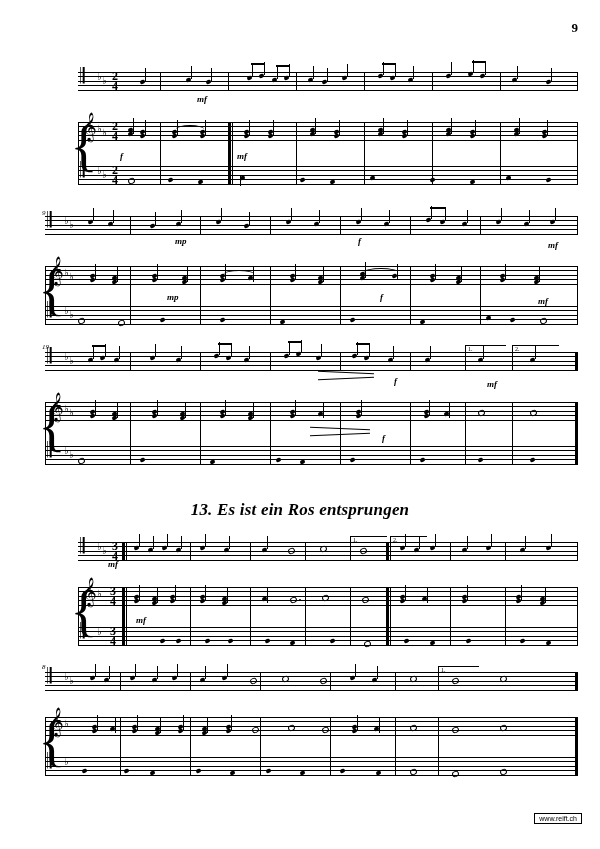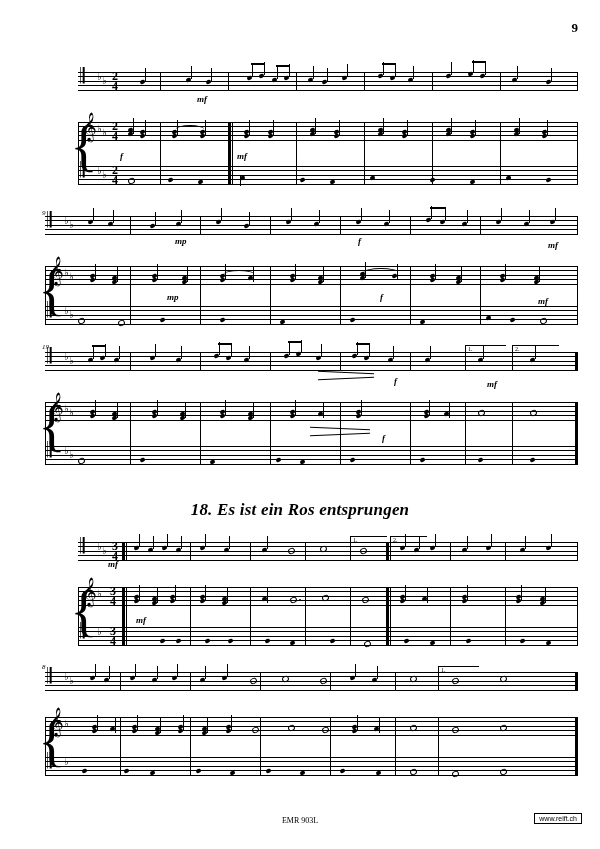--- a/index.html
+++ b/index.html
@@ -661,21 +661,21 @@
     <div class="note" style="left:140px;top:458px;width:5px;height:3.8px;"></div>
     <div class="note" style="left:210px;top:460px;width:5px;height:3.8px;"></div>
     <div class="note" style="left:276px;top:458px;width:5px;height:3.8px;"></div>
     <div class="note" style="left:300px;top:460px;width:5px;height:3.8px;"></div>
     <div class="note" style="left:350px;top:458px;width:5px;height:3.8px;"></div>
     <div class="note" style="left:420px;top:458px;width:5px;height:3.8px;"></div>
     <div class="note" style="left:478px;top:458px;width:5px;height:3.8px;"></div>
     <div class="note" style="left:530px;top:458px;width:5px;height:3.8px;"></div>
   </div>
 
-  <div class="piece-title" style="top:500px;">18. Es ist ein Ros entsprungen</div>
+  <div class="piece-title" style="top:500px;">13. Es ist ein Ros entsprungen</div>
 
   <div class="system" style="left:0;top:0;width:600px;height:160px;">
 
     <div class="volta" style="left:350px;top:536px;width:36px;"></div>
     <div class="volta-label" style="left:353px;top:537px;">1.</div>
     <div class="volta" style="left:390px;top:536px;width:36px;"></div>
     <div class="volta-label" style="left:393px;top:537px;">2.</div>
 
     <div class="staff" style="top:542px;height:20px;">
       <div class="line" style="top:0px;left:78px;width:500px;"></div>
@@ -945,16 +945,15 @@
     <div class="note" style="left:230px;top:771px;width:5px;height:3.8px;"></div>
     <div class="note" style="left:266px;top:769px;width:5px;height:3.8px;"></div>
     <div class="note" style="left:300px;top:771px;width:5px;height:3.8px;"></div>
     <div class="note" style="left:340px;top:769px;width:5px;height:3.8px;"></div>
     <div class="note" style="left:376px;top:771px;width:5px;height:3.8px;"></div>
     <div class="notehead-open" style="left:410px;top:769px;width:5px;height:4px;"></div>
     <div class="notehead-open" style="left:452px;top:771px;width:5px;height:4px;"></div>
     <div class="notehead-open" style="left:500px;top:769px;width:5px;height:4px;"></div>
   </div>
 
-  <div class="footer-text" style="top:816px;">EMR 903L</div>
   <div class="footer-box" style="top:813px;">www.reift.ch</div>
 
 </div>
 
 </body></html>

